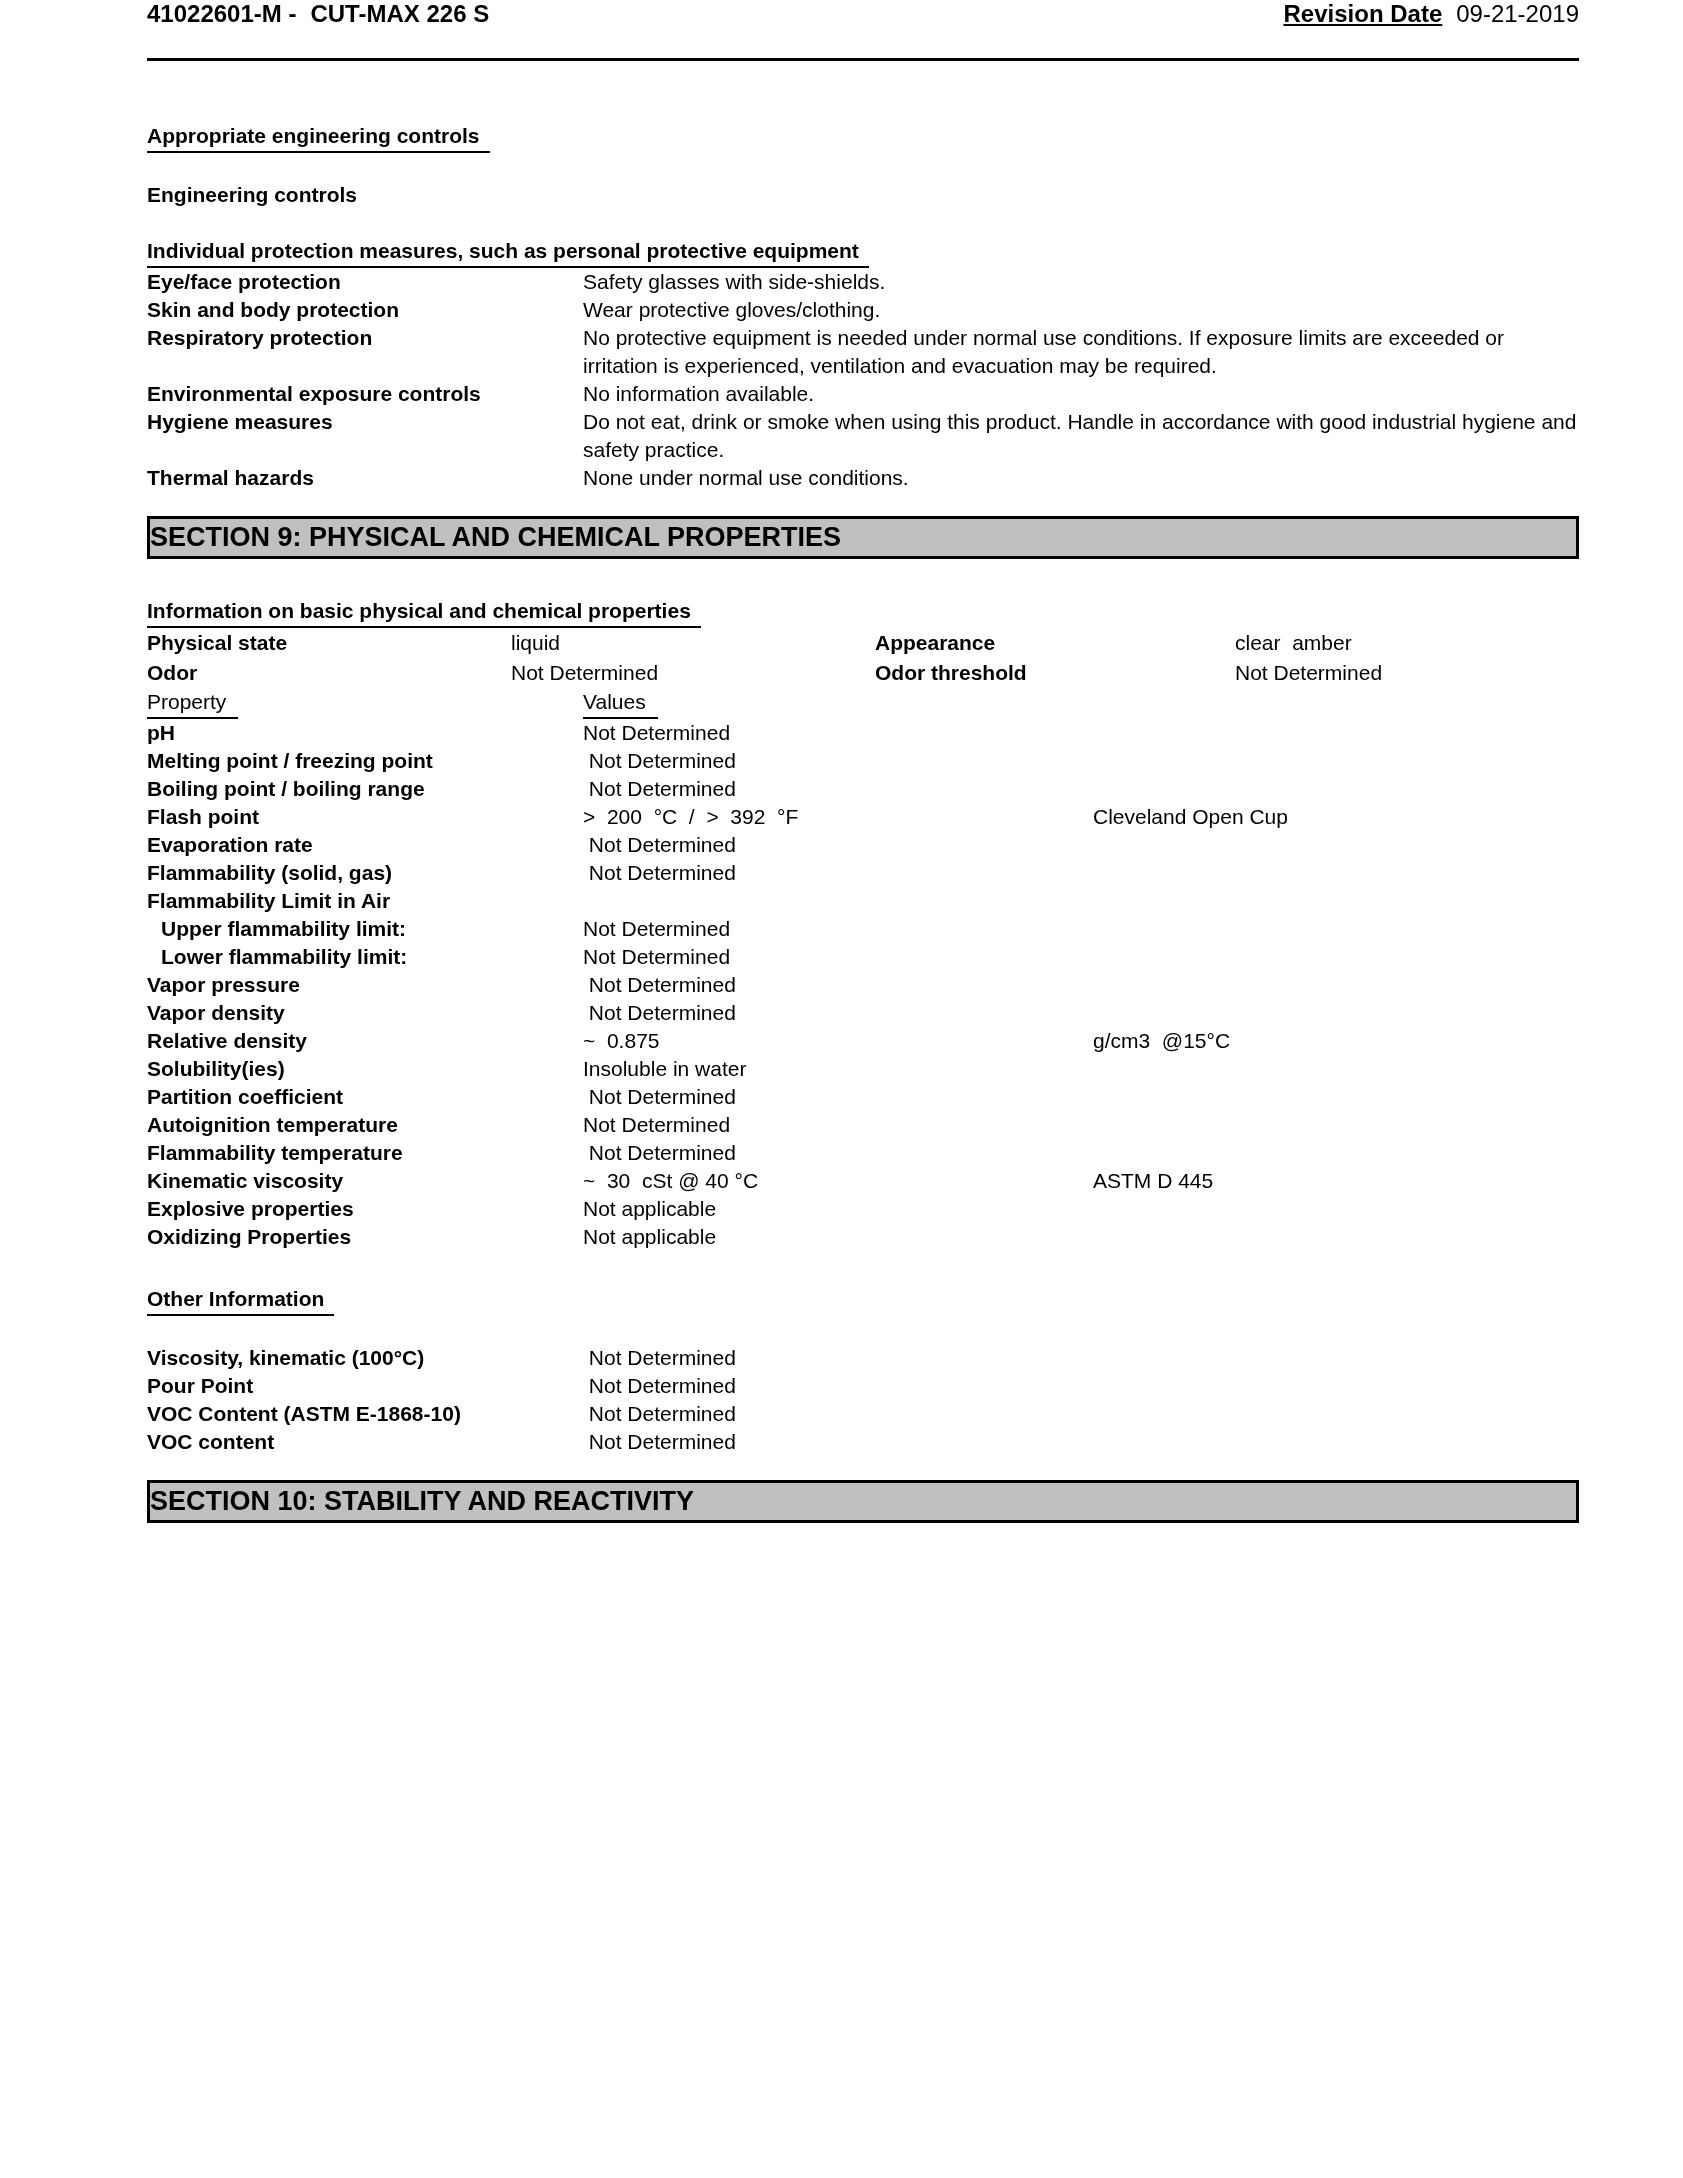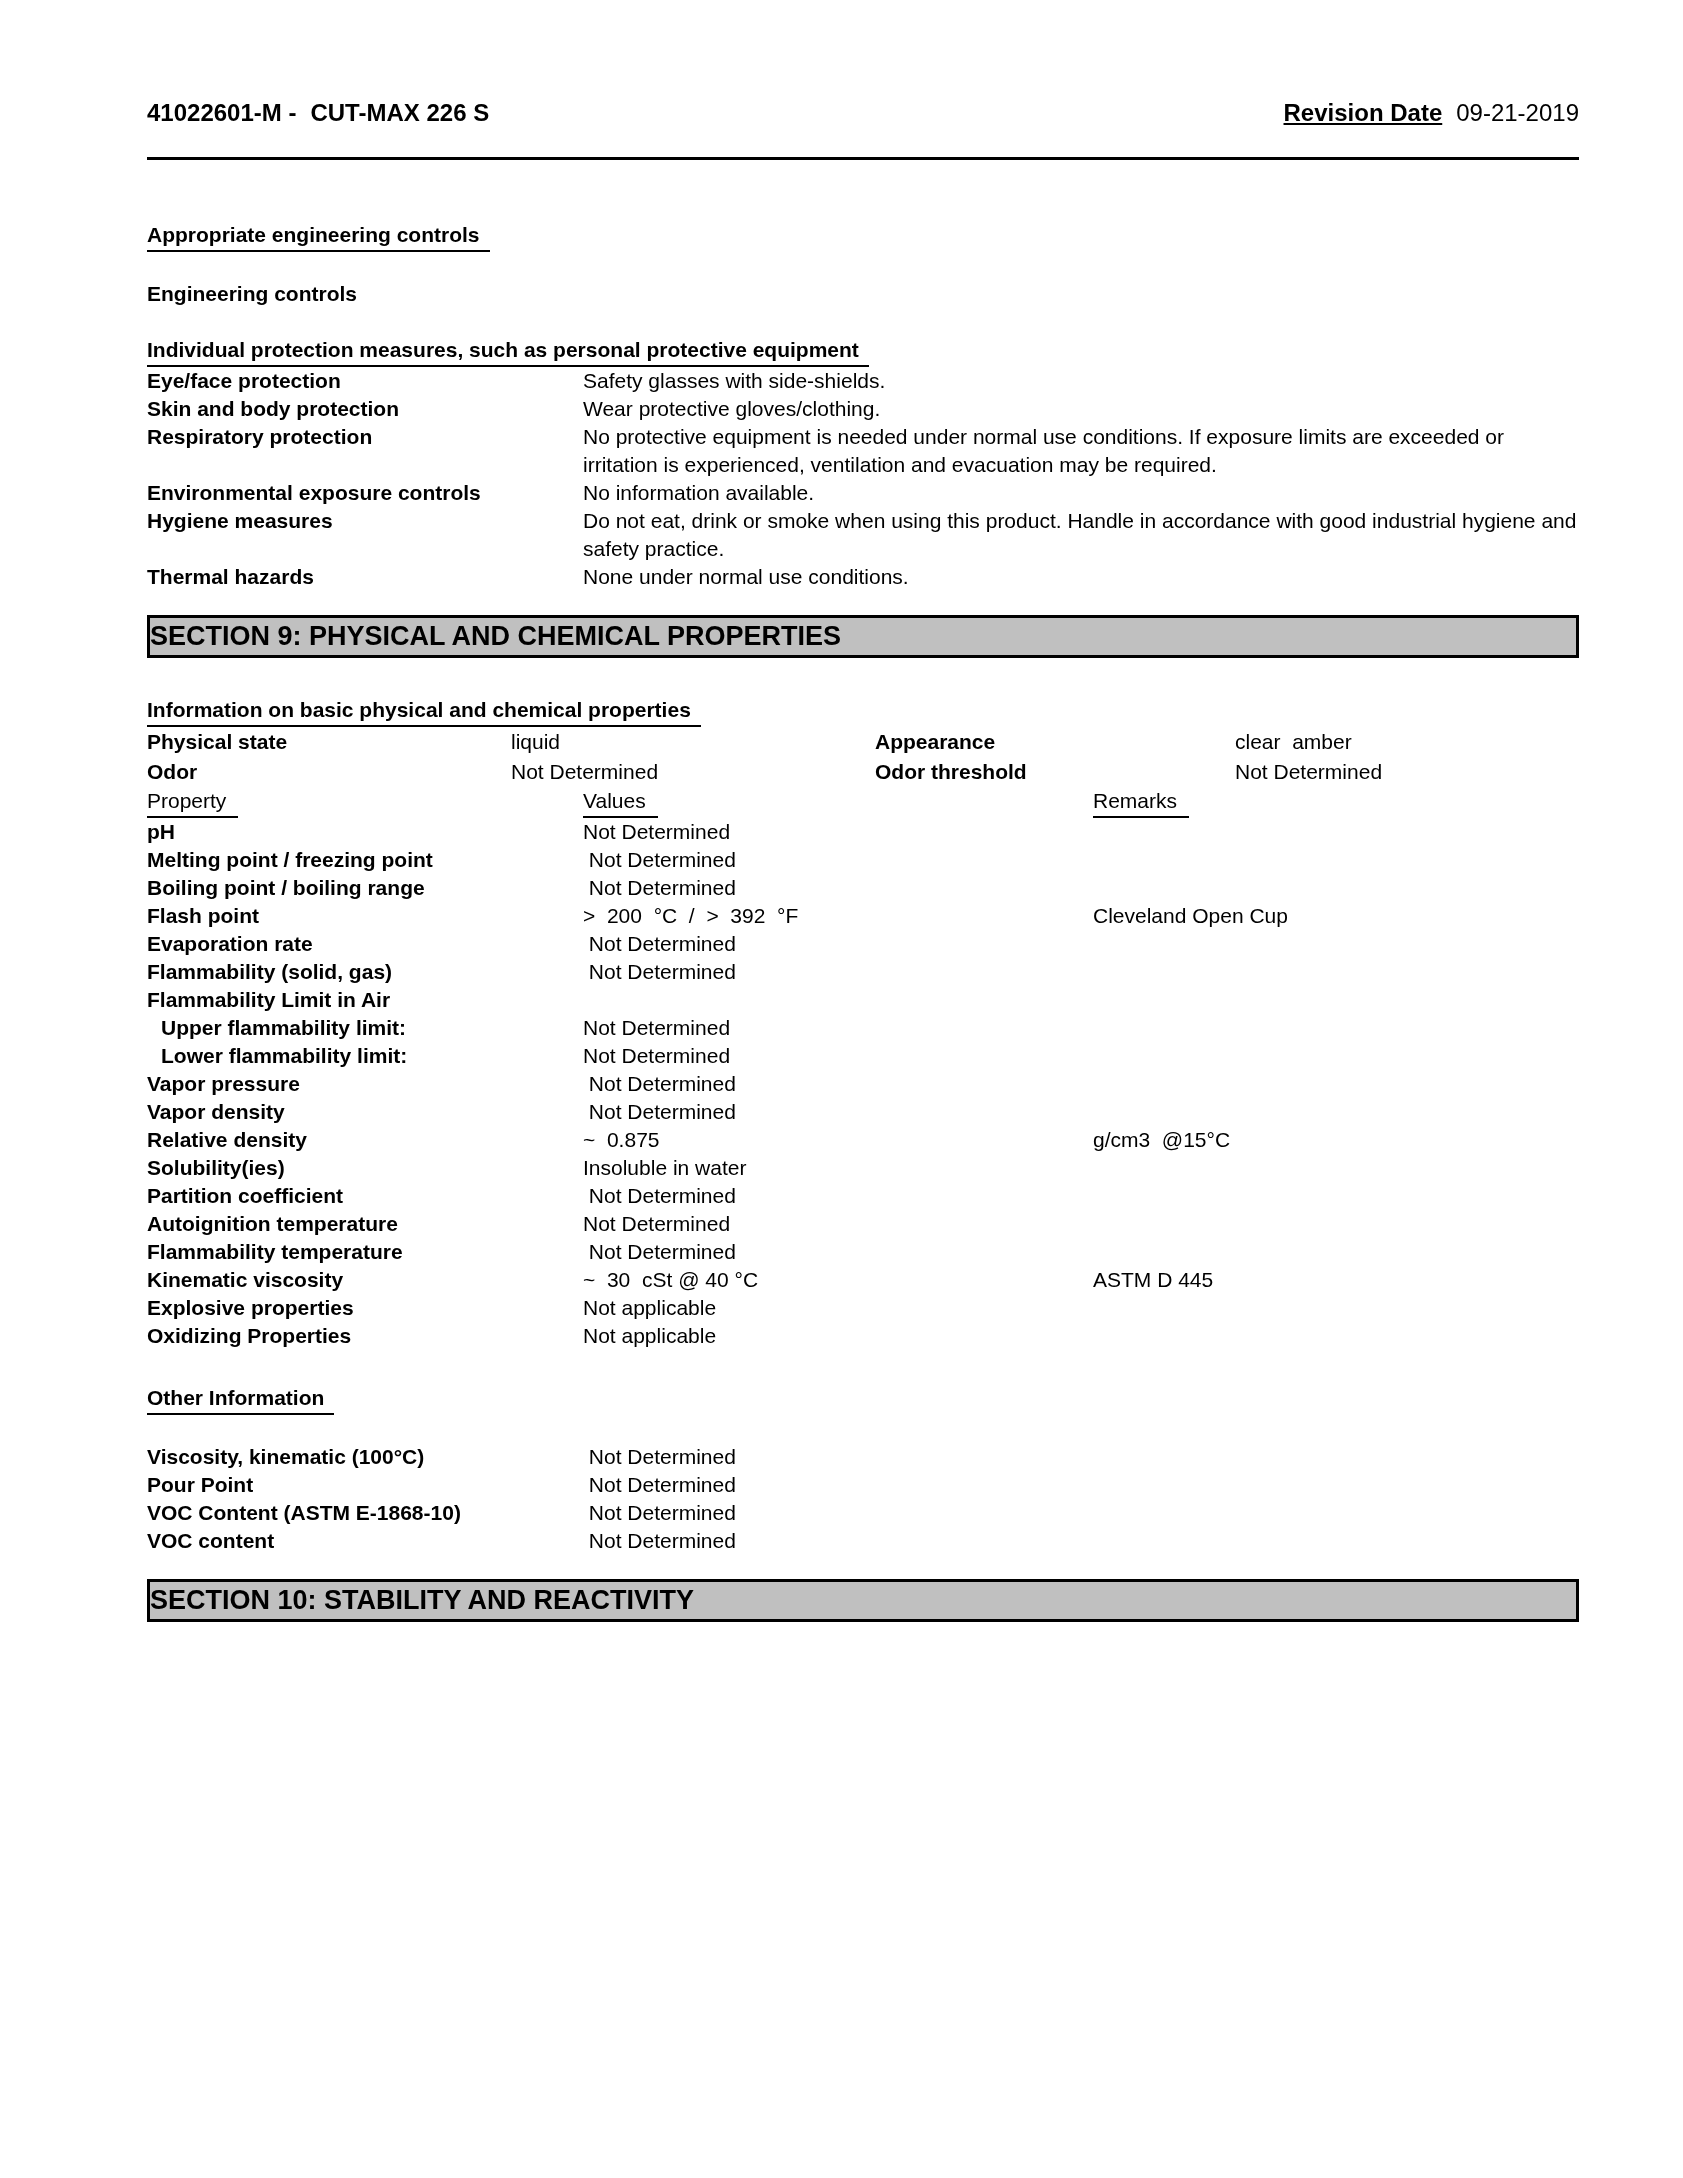--- a/index.html
+++ b/index.html
@@ -14,21 +14,20 @@
     font-size: 21px;
     line-height: 28px;
     overflow: hidden;
   }
   .content { padding: 0 104px 0 147px; }
 
   .b { font-weight: bold; text-decoration: underline; }
 
   
   .header-row {
-    padding-top: 99px;
     display: flex;
     justify-content: space-between;
     align-items: baseline;
     font-size: 24px;
   }
   .doc-title { display: flex; gap: 14px; font-weight: bold; }
   .revision { display: flex; gap: 14px; }
   .rule { border-top: 3px solid #000; height: 0; }
   .top-rule { margin-top: 30px; }
 
@@ -168,21 +167,20 @@
     <div class="state-row">
       <span class="s-l1">Odor</span>
       <span class="s-v1">Not Determined</span>
       <span class="s-l2">Odor threshold</span>
       <span class="s-v2">Not Determined</span>
     </div>
 
     <div class="t-head mt30">
       <span class="t-h col-p"><span>Property</span></span>
       <span class="t-h col-v"><span>Values</span></span>
-      <span class="t-h col-r"><span>Remarks</span></span>
     </div>
 
     <div class="t-row">
       <span class="t-p">pH</span>
       <span class="t-v">Not Determined</span>
       <span class="t-r"></span>
     </div>
     <div class="t-row">
       <span class="t-p">Melting point / freezing point</span>
       <span class="t-v"> Not Determined</span>

